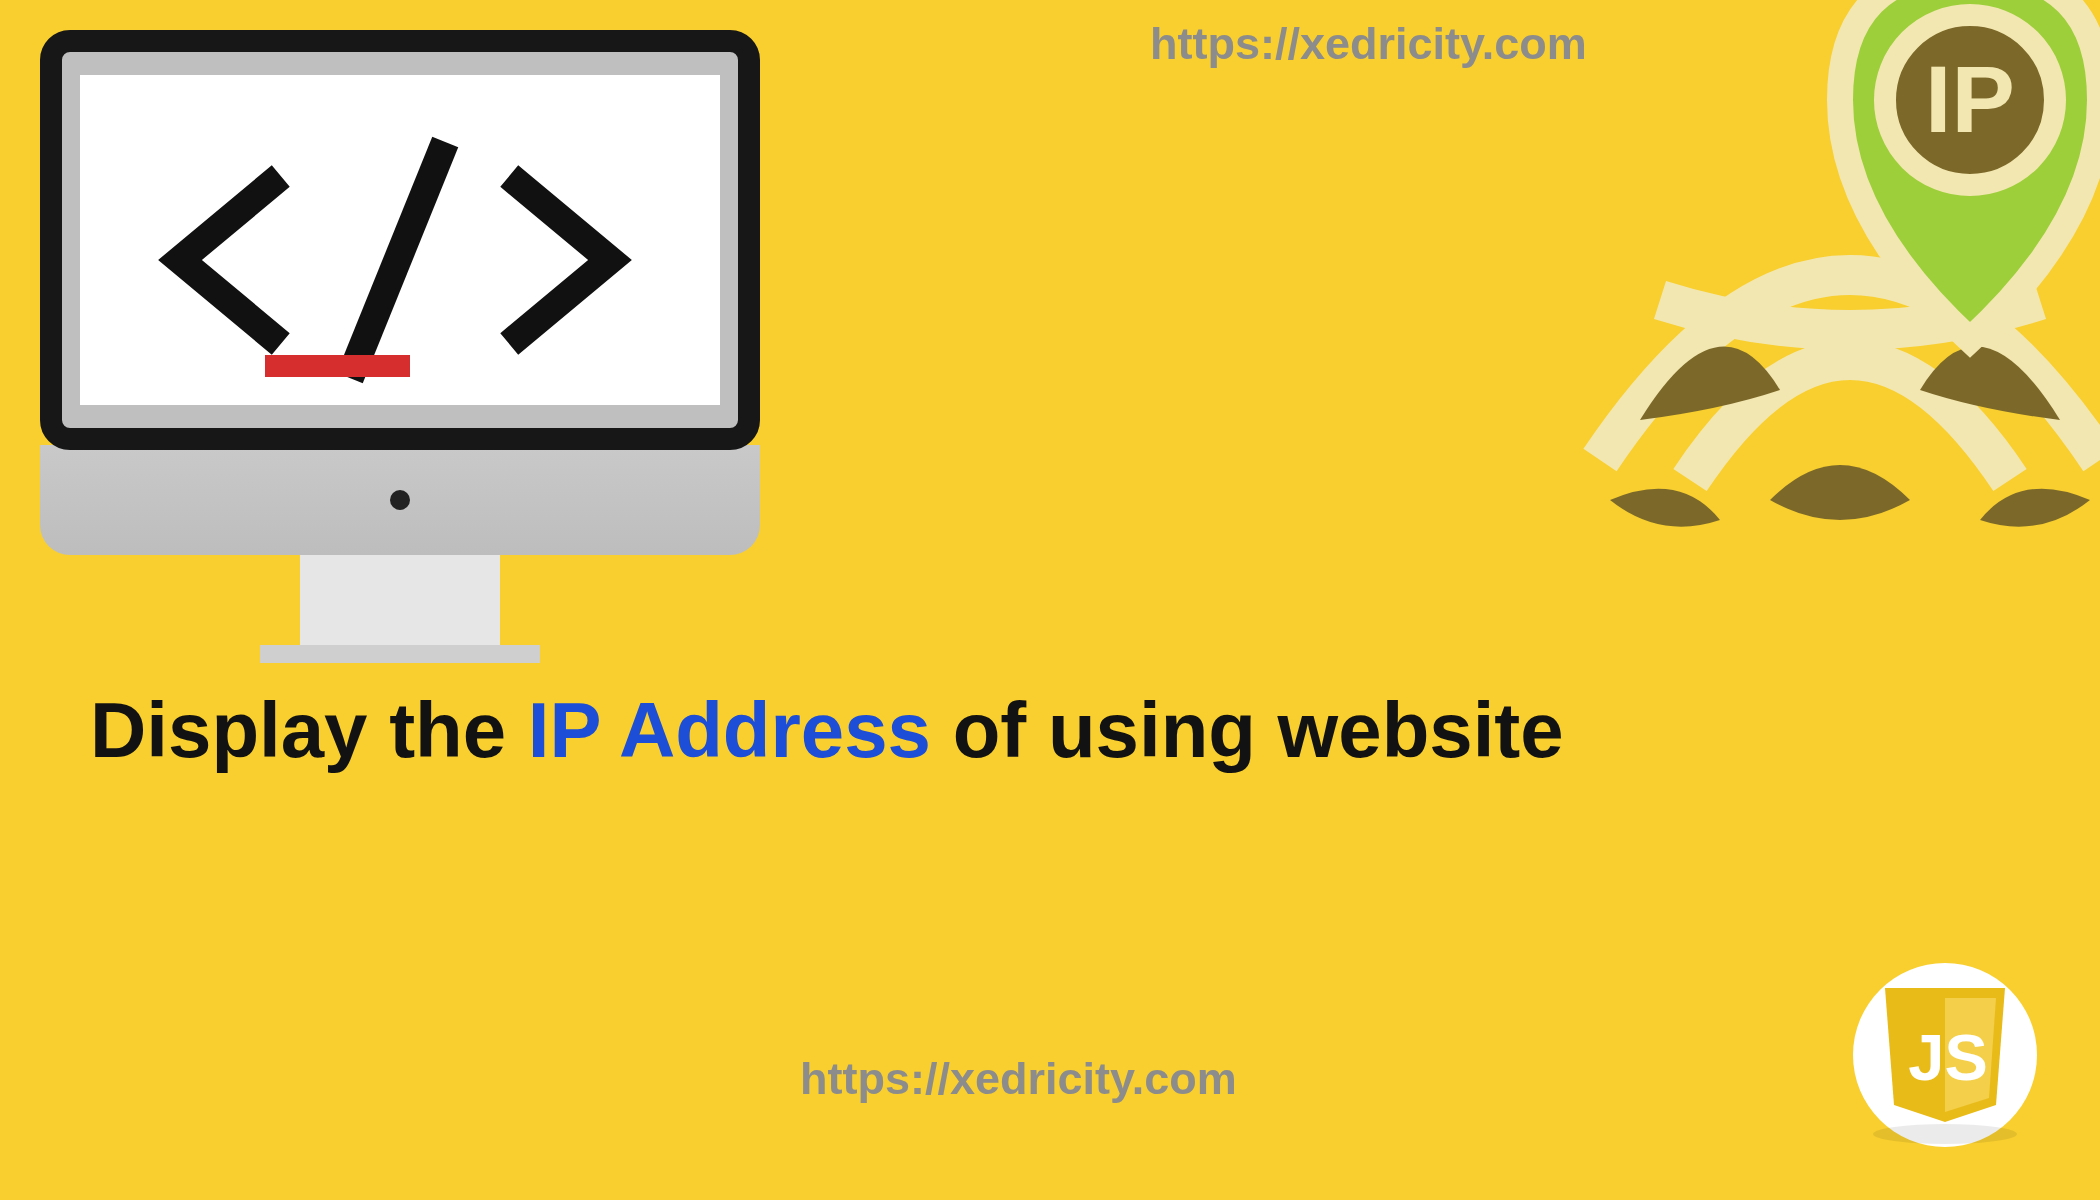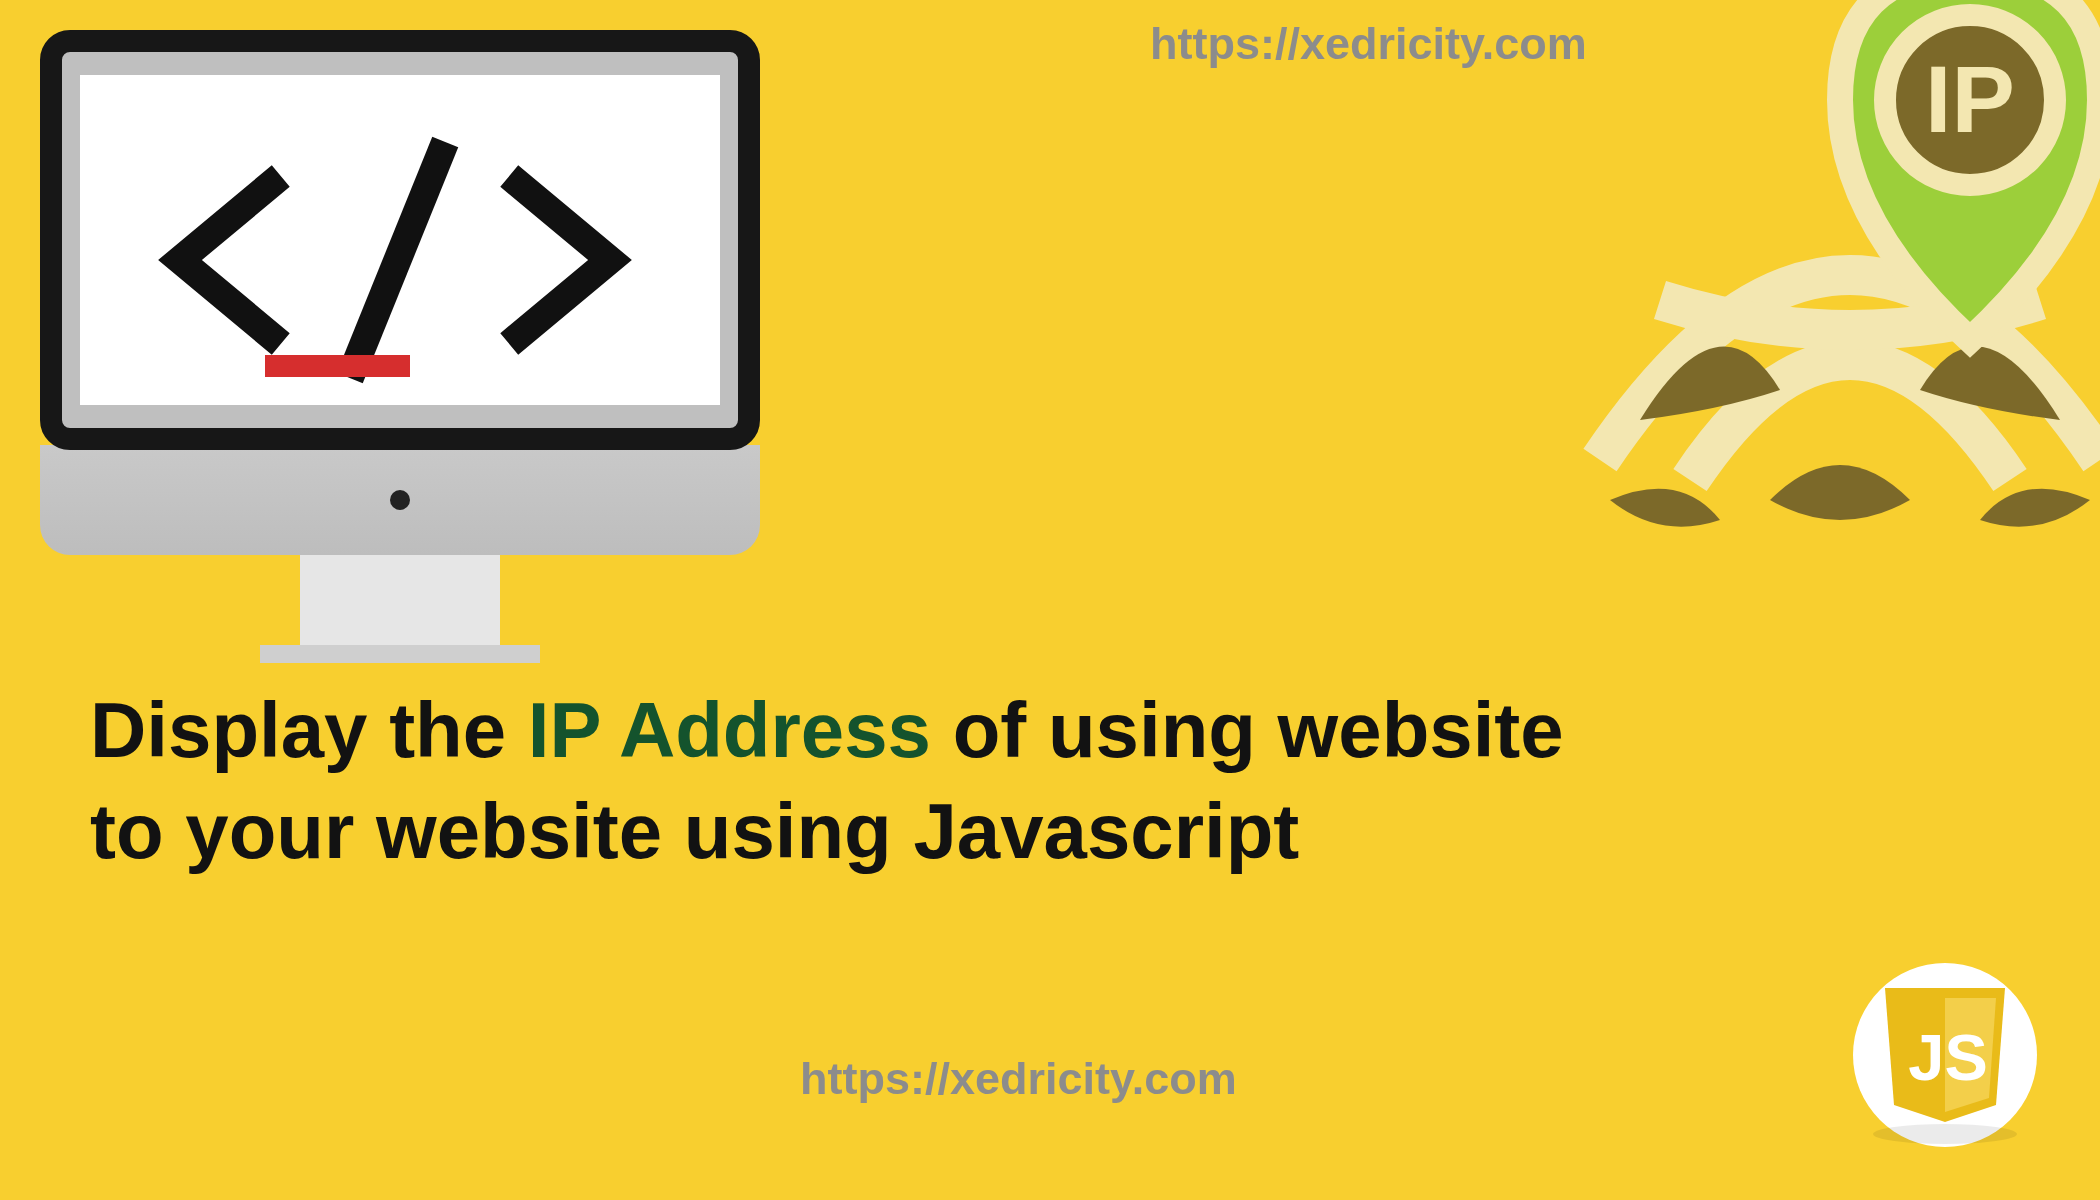--- a/index.html
+++ b/index.html
@@ -36,21 +36,21 @@
     .headline {
       position: absolute;
       left: 90px;
       top: 680px;
       font-size: 78px;
       font-weight: 800;
       color: #121212;
       line-height: 1.3;
     }
     .headline .accent {
-      color: #14532d;
+      color: #1d4ed8;
     }
 
     
     .monitor-wrap {
       position: absolute;
       left: 40px;
       top: 30px;
       width: 720px;
       height: 650px;
     }
@@ -171,21 +171,20 @@
              Q 560 280 430 400
              Q 300 280 300 160
              Q 300 30 430 30 Z" fill="#9ccf3a" stroke="#f3e7b1" stroke-width="26"></path>
     <circle cx="430" cy="160" r="85" fill="#7c6929" stroke="#f3e7b1" stroke-width="22"></circle>
     <text x="430" y="192" text-anchor="middle" font-family="Arial" font-weight="900" font-size="95" fill="#f3e7b1">IP</text>
   </g>
 </svg>
 
 <div class="headline">
   <span>Display the </span><span class="accent">IP Address</span><span> of using website</span><br>
-  <span>to your website using Javascript</span>
 </div>
 
 <div class="url-bottom">https://xedricity.com</div>
 
 <svg class="js-badge" viewBox="0 0 190 190">
   <circle cx="95" cy="95" r="92" fill="#ffffff"></circle>
   <ellipse cx="95" cy="174" rx="72" ry="10" fill="#000" opacity="0.08"></ellipse>
 
   <path d="M 35 28 L 155 28 L 146 145 L 95 162 L 44 145 Z" fill="#e9bb19"></path>
   <path d="M 95 38 L 146 38 L 139 138 L 95 152 Z" fill="#f3cf4a"></path>

